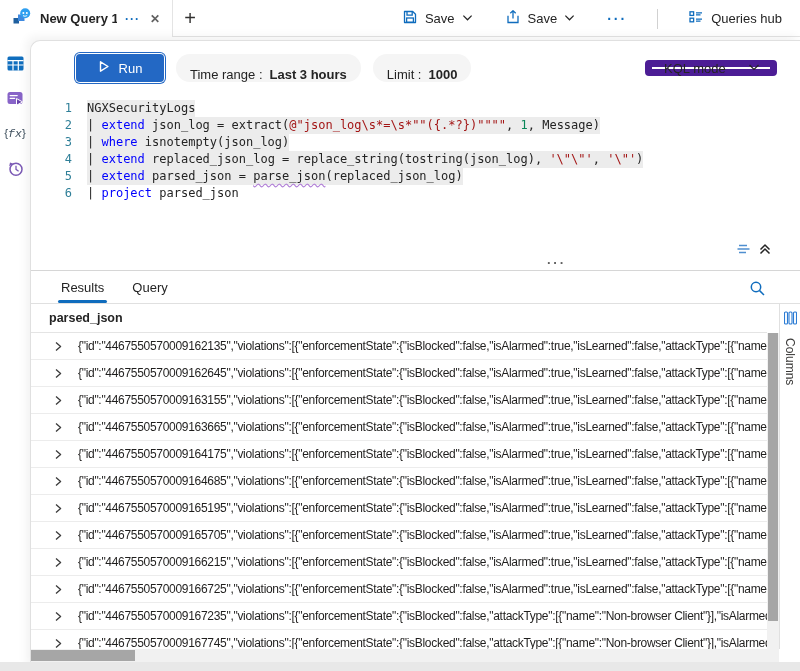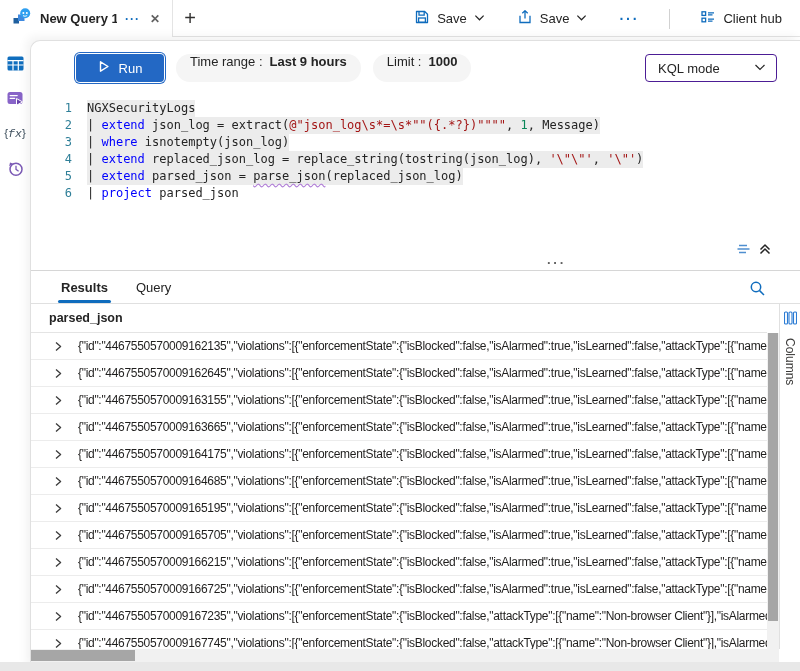--- a/index.html
+++ b/index.html
@@ -28,23 +28,23 @@
   .rail{position:absolute;top:37px;left:0;width:30px;bottom:9px;background:#fff;display:flex;flex-direction:column;align-items:center;padding-top:16px;gap:15px}
   .rail-btn{width:22px;height:20px;display:flex;align-items:center;justify-content:center;cursor:pointer}
   .fx-glyph{font-size:11.5px;color:#3d4e5c;white-space:nowrap}
   .fx-glyph i{font-family:Liberation Mono, monospace}
 
   
   .panel{position:absolute;top:40px;left:30px;width:770px;height:631px;background:#fff;border-top:1px solid #e0e0e0;border-left:1px solid #e0e0e0;border-top-left-radius:10px;box-shadow:-4px -4px 10px rgba(0,0,0,.05);display:flex;flex-direction:column;overflow:hidden}
 
   .toolbar{display:flex;align-items:center;gap:12px;padding:13px 23px 10px 45px;flex:none}
   .run-btn{display:flex;align-items:center;justify-content:center;gap:9px;width:88px;height:28px;background:var(--run-button);color:#fff;border-radius:4px;font-size:13px;cursor:pointer;box-shadow:0 0 0 1px #fff,0 0 0 2px var(--run-button)}
-  .pill{display:flex;align-items:flex-start;gap:7px;height:28px;padding:0 14px;background:#f5f5f5;border-radius:14px;font-size:13px;cursor:pointer;white-space:nowrap}
+  .pill{display:flex;align-items:flex-end;gap:7px;height:28px;padding:0 14px;background:#f5f5f5;border-radius:14px;font-size:13px;cursor:pointer;white-space:nowrap}
   .pill b{font-weight:700}
-  .mode-select{margin-left:auto;display:flex;align-items:center;justify-content:space-between;width:132px;height:28px;padding:0 10px 0 12px;border:1px solid #4c1d95;border-radius:4px;font-size:13px;cursor:pointer;background:#fff}
+  .mode-select{margin-left:auto;display:flex;align-items:center;justify-content:space-between;width:132px;height:16px;padding:0 10px 0 12px;border:7px solid #4c1d95;border-radius:4px;font-size:13px;cursor:pointer;background:#fff}
 
   
   .editor{flex:1;padding-top:8px;font-family:"DejaVu Sans Mono","Liberation Mono",monospace;font-size:12px;overflow:hidden}
   .code-line{display:flex;height:17px;line-height:17px}
   .line-num{width:41px;text-align:right;padding-right:15px;color:var(--line-number);flex:none;box-sizing:content-box}
   .line-content{white-space:pre}
   .line-content.hl{background:var(--highlight)}
   .seg-k{color:var(--keyword)}
   .seg-s{color:var(--string)}
   .seg-n{color:var(--number)}
@@ -53,21 +53,21 @@
   
   .splitter{position:relative;height:32px;flex:none}
   .splitter-dots{position:absolute;left:516px;bottom:0px;color:#5f5f5f;font-size:13px;font-weight:700;letter-spacing:2px;cursor:row-resize}
   .collapse-group{position:absolute;right:27px;top:3px;display:flex;align-items:center;gap:5px}
   .icon-btn{display:flex;align-items:center;justify-content:center;cursor:pointer;padding:1px}
 
   
   .results{flex:none;height:401px;border-top:1px solid #d6d6d6;display:flex;flex-direction:column;padding-bottom:9px}
   .rtabs{position:relative;height:33px;display:flex;align-items:center;gap:28px;padding-left:30px;border-bottom:1px solid #e0e0e0;flex:none}
   .rtab{font-size:13px;height:100%;display:flex;align-items:center;position:relative;cursor:pointer}
-  .rtab.active{font-weight:700}
+  .rtab.active{font-weight:400}
   .rtab.active:after{content:"";position:absolute;left:-3px;right:-3px;bottom:0;height:3px;background:var(--accent);border-radius:2px}
   .search-btn{position:absolute;right:33px;top:8px}
 
   .grid{position:relative;flex:1;overflow:hidden}
   .colheader{height:29px;line-height:29px;padding-left:18px;font-weight:700;font-size:12.5px;border-bottom:1px solid #e4e4e4;margin-right:33px}
   .rows{margin-right:33px;overflow:hidden}
   .row{display:flex;align-items:center;gap:15px;height:27px;padding-left:22px;border-bottom:1px solid #ececec;font-size:12px;letter-spacing:-0.3px;white-space:nowrap;overflow:hidden;color:#1f1e1d;cursor:pointer}
   .row-chev{flex:none;display:flex;align-items:center}
   .row-text{overflow:hidden;white-space:nowrap}
 
@@ -138,21 +138,21 @@
       <div class="vdiv"></div>
       <div class="action">
         <span>
           <svg width="16" height="16" viewBox="0 0 16 16" fill="none" stroke="#0f6cbd" stroke-width="1.3">
             <rect x="2" y="2.8" width="3.6" height="3.6"></rect>
             <path d="M8 3.8h6M8 5.8h4.5"></path>
             <rect x="2" y="9.2" width="3.6" height="3.6"></rect>
             <path d="M8 10.2h6M8 12.2h4.5"></path>
           </svg>
         </span>
-        <span>Client hub</span>
+        <span>Queries hub</span>
       </div>
     </div>
   </div>
 
   <div class="rail">
     <div class="rail-btn">
       <svg width="17" height="15" viewBox="0 0 17 15">
         <rect x="0.5" y="0.5" width="16" height="14" rx="1.5" fill="#106ebe"></rect>
         <path d="M0.5 4.6h16M0.5 9h16M6 4.6V14.5M11.3 4.6V14.5" stroke="#fff" stroke-width="1.2"></path>
       </svg>
@@ -182,21 +182,21 @@
       <div class="run-btn">
         <span>
           <svg width="12" height="13" viewBox="0 0 12 13" fill="none" stroke="#fff" stroke-width="1.4" stroke-linejoin="round">
               <path d="M2.5 1.8l7.5 4.7-7.5 4.7z"></path>
             </svg>
         </span>
         <span>Run</span>
       </div>
       <div class="pill">
         <span>Time range :</span>
-        <b>Last 9 hours</b>
+        <b>Last 3 hours</b>
       </div>
       <div class="pill">
         <span>Limit :</span>
         <b>1000</b>
       </div>
       <div class="mode-select">
         <span>KQL mode</span>
         <span>
           <svg width="12" height="12" viewBox="0 0 12 12" fill="none" stroke="#242424" stroke-width="1.2">
               <path d="M1.5 4l4.5 4.5L10.5 4"></path>

